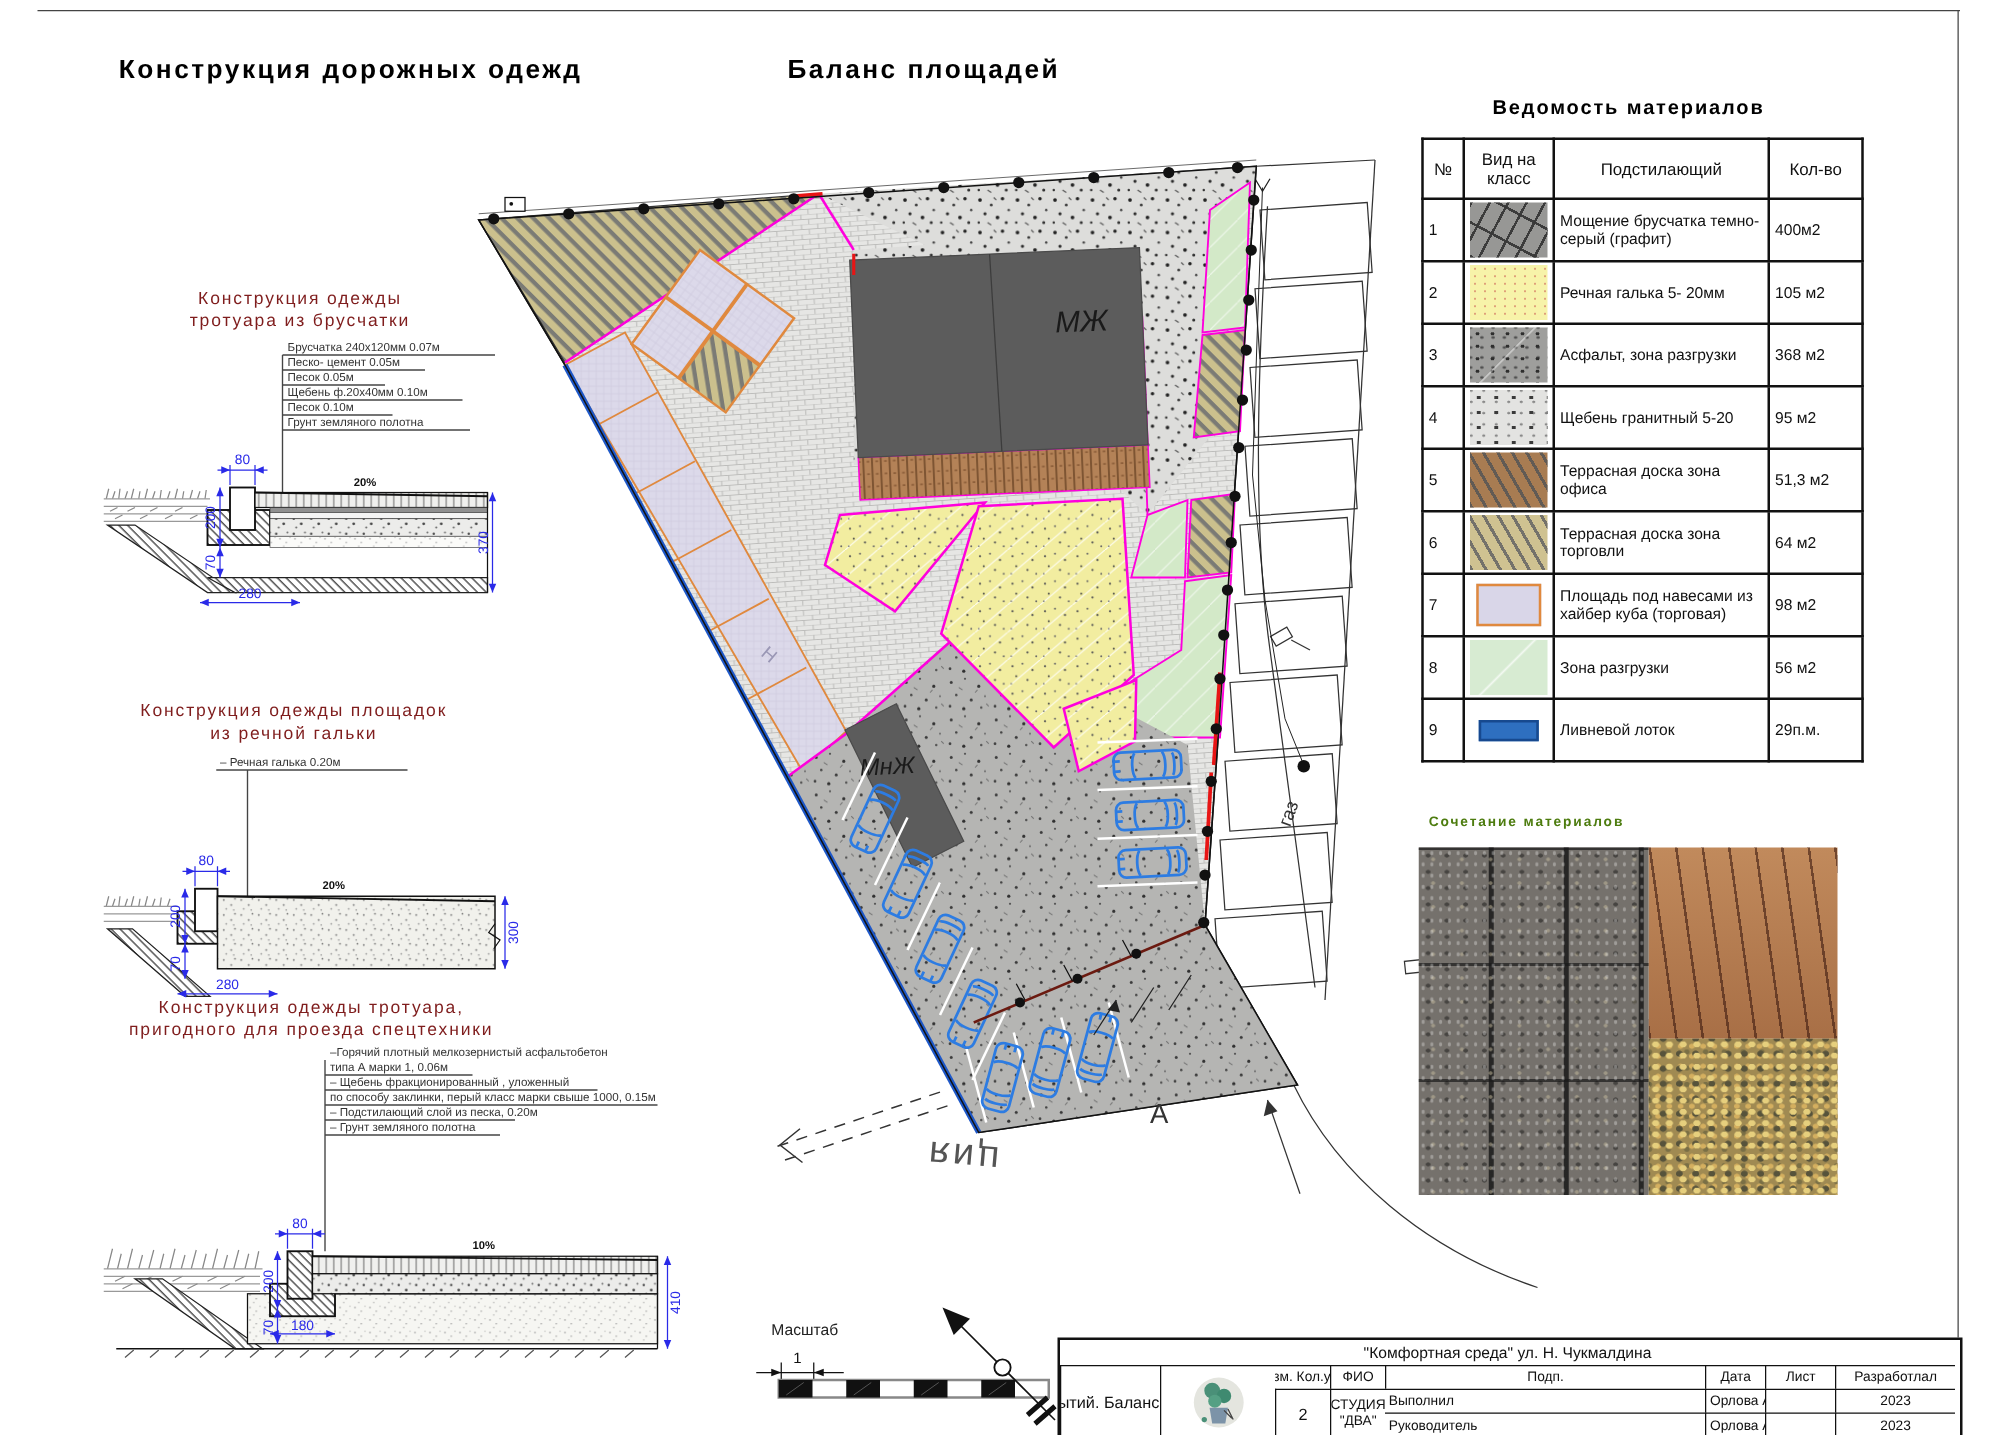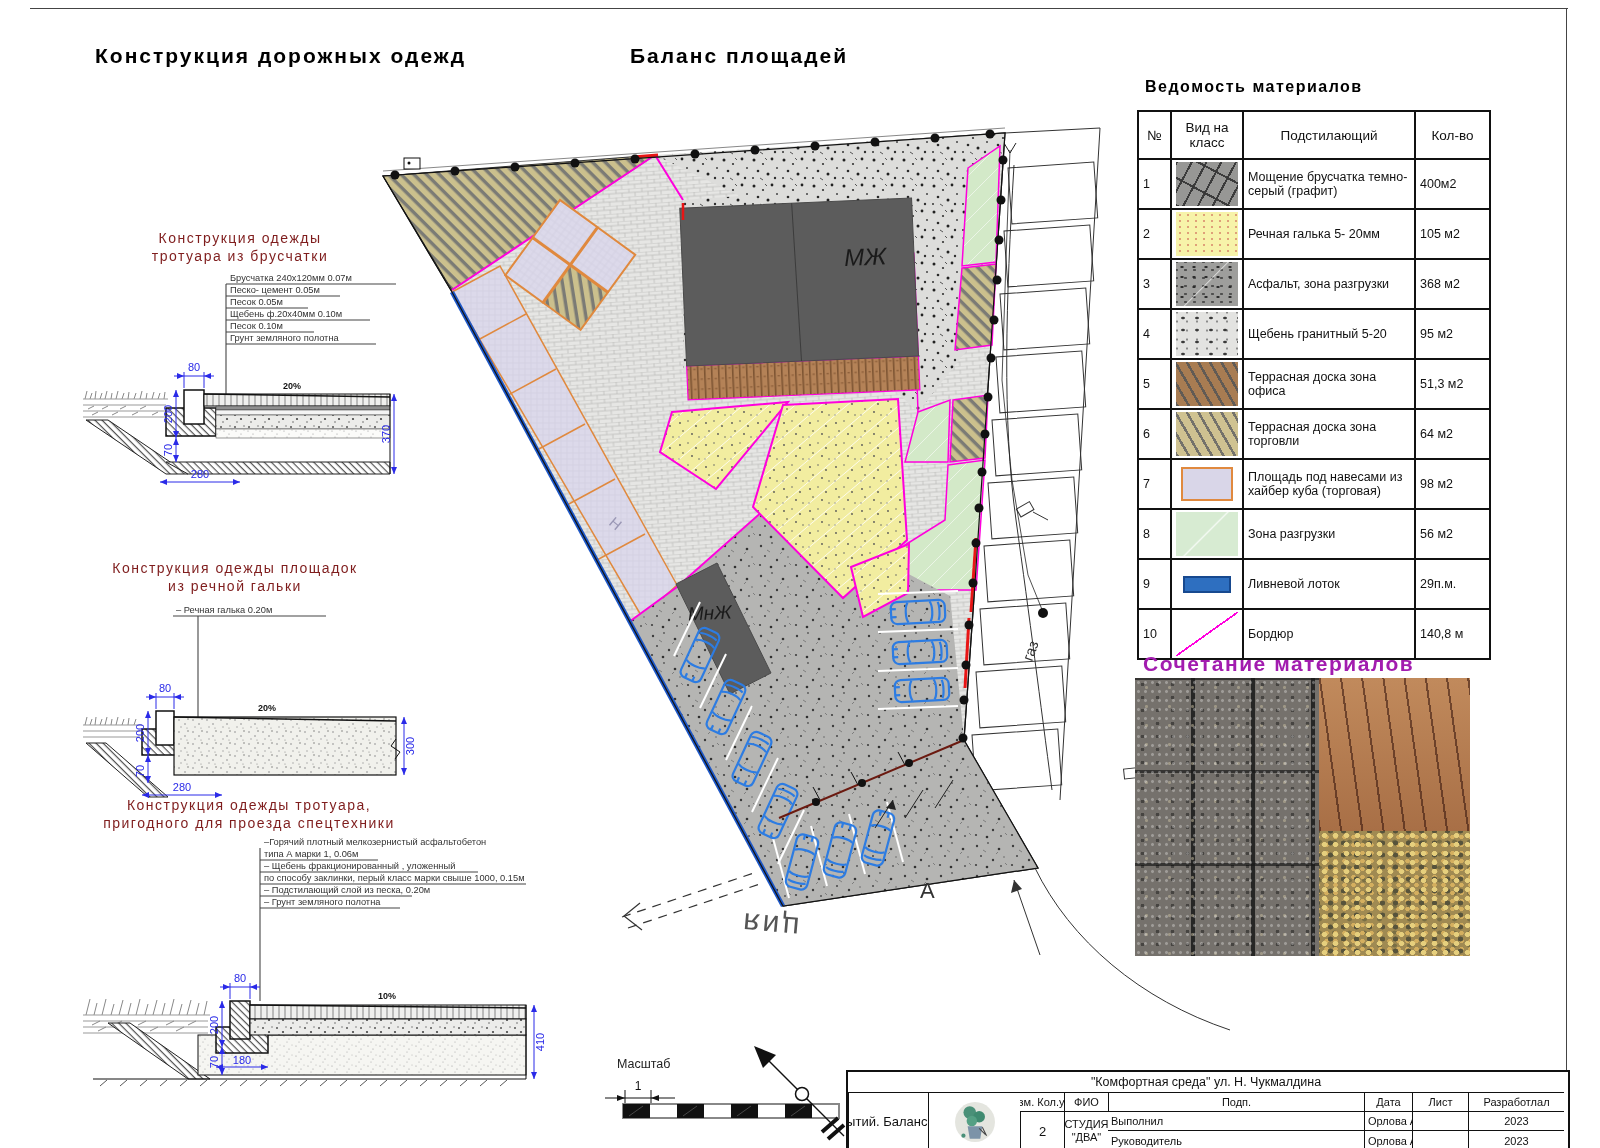--- a/index.html
+++ b/index.html
@@ -36,21 +36,21 @@
      radial-gradient(#8a8a8a 1px, transparent 1.4px);
      background-size:14px 12px,10px 9px;background-position:0 0,6px 5px;}
   .sw-deckO{background:#a87c52;background-image:repeating-linear-gradient(60deg, rgba(85,85,85,.85) 0 2.5px, transparent 2.5px 10px);}
   .sw-deckT{background:#cfc291;background-image:repeating-linear-gradient(60deg, rgba(100,100,100,.85) 0 2.5px, transparent 2.5px 10px);}
   .sw-center{display:flex;align-items:center;justify-content:center;background:#fff;}
   .sw-canopy-in{width:78%;height:68%;background:#d9d6e8;border:2px solid #e0893e;}
   .sw-green{background:#d7ebd2;background-image:linear-gradient(135deg, transparent 47%, rgba(255,255,255,.7) 49%, transparent 51%);}
   .sw-tray-in{width:72%;height:13px;background:#2e6fc0;border:2px solid #17498f;}
   .sw-border{background:linear-gradient(to bottom right, transparent 48.8%, #ff00dd 48.8%, #ff00dd 51.2%, transparent 51.2%);}
   
-  .comb-title{font-size:21px;font-weight:600;letter-spacing:1.5px;color:#a21caf;}
+  .comb-title{font-size:11px;font-weight:600;letter-spacing:1.5px;color:#4d7c0f;}
   .photo-grid{display:flex;width:335px;height:278px;}
   .ph-left{width:55%;height:100%;
      background-color:#75716c;
      background-image:
        radial-gradient(rgba(255,255,255,.3) 1px, transparent 1.6px),
        radial-gradient(rgba(0,0,0,.4) 1.6px, transparent 2.1px),
        radial-gradient(rgba(200,190,160,.5) 1.4px, transparent 1.9px),
        repeating-linear-gradient(90deg, transparent 0 56px, rgba(25,25,25,.85) 56px 60px),
        repeating-linear-gradient(0deg, transparent 0 90px, rgba(25,25,25,.7) 90px 93px);
      background-size:7px 9px,15px 13px,23px 19px,auto,auto;}
@@ -586,21 +586,21 @@
 
   <g>
     <rect x="404" y="158" width="16" height="11" fill="#fff" stroke="#111" stroke-width="1"></rect>
     <circle cx="409" cy="163" r="1.5" fill="#111"></circle>
   </g>
 
   <text x="920" y="898" font-size="22" fill="#333">А</text>
   <text transform="translate(800,918) rotate(185)" font-size="30" fill="#555" letter-spacing="3">ция</text>
 </svg>
 
-<div class="abs mat-title" style="left:1145px;top:78px;">Ведомость материалов</div>
+<div class="abs mat-title" style="left:1194px;top:78px;">Ведомость материалов</div>
 <table class="mat abs" style="left:1137px;top:110px;">
   <colgroup>
       <col style="width:33px">
       <col style="width:72px">
       <col style="width:172px">
       <col style="width:75px">
     </colgroup>
   <tbody>
       <tr style="height:48px">
     <th>№</th>
@@ -676,28 +676,20 @@
       </tr>
   <tr>
         <td class="c-num">9</td>
         <td class="c-sw">
           <div class="sw sw-center">
             <div class="sw-tray-in"></div>
           </div>
         </td>
         <td>Ливневой лоток</td>
         <td>29п.м.</td>
-      </tr>
-  <tr>
-        <td class="c-num">10</td>
-        <td class="c-sw">
-          <div class="sw sw-border"></div>
-        </td>
-        <td>Бордюр</td>
-        <td>140,8 м</td>
       </tr>
 </tbody>
   </table>
 
 <div class="abs comb-title" style="left:1143px;top:652px;">Сочетание материалов</div>
 <div class="abs photo-grid" style="left:1135px;top:678px;">
   <div class="ph-left"></div>
   <div class="ph-right">
     <div class="ph-wood"></div>
     <div class="ph-pebbles"></div>

